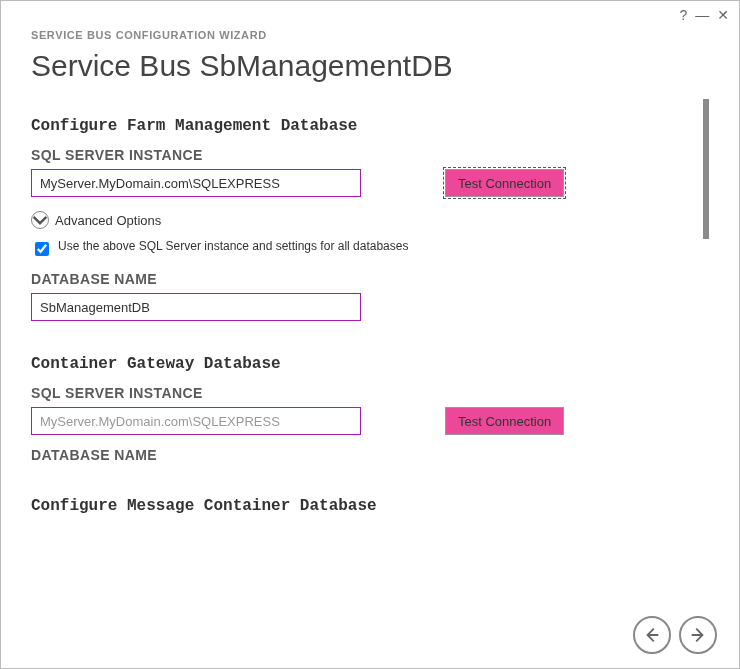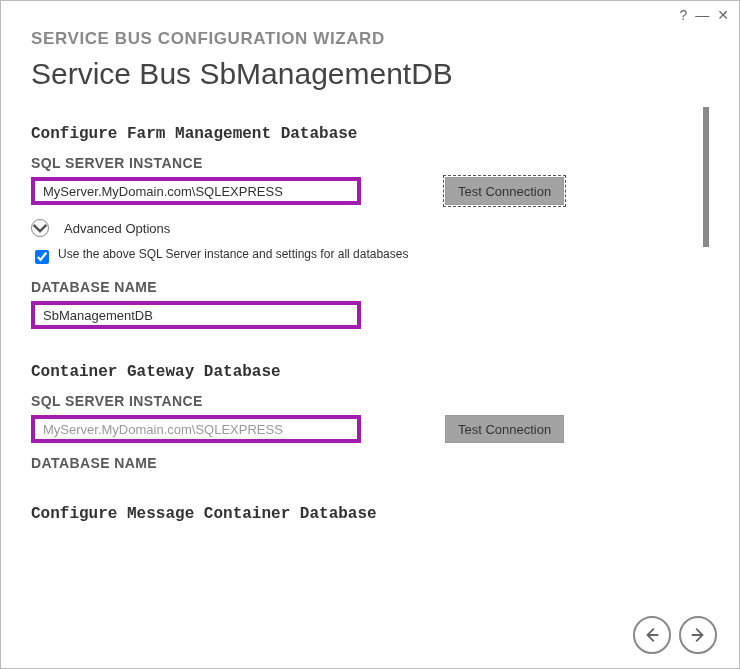--- a/index.html
+++ b/index.html
@@ -24,21 +24,21 @@
     gap: 8px;
     color: #666;
     font-size: 14px;
   }
   .titlebar span { cursor: pointer; }
   .inner {
     padding: 20px 30px 0 30px;
     height: 100%;
   }
   .wizard-label {
-    font-size: 17px;
+    font-size: 11px;
     letter-spacing: 0.6px;
     color: #8a8a8a;
     font-weight: 600;
     margin-top: 8px;
   }
   .page-title {
     font-size: 30px;
     font-weight: 300;
     color: #444;
     margin: 8px 0 16px 0;
@@ -75,46 +75,46 @@
   .row {
     display: flex;
     align-items: center;
     gap: 84px;
   }
   input[type="text"] {
     width: 330px;
     height: 28px;
     font-size: 13px;
     padding: 7px 8px;
-    border: 4px solid #a21caf;
+    border: 1px solid #a21caf;
     font-family: inherit;
     color: #333;
   }
   input[type="text"][disabled] {
     color: #999;
     background: #fff;
   }
   .btn {
     height: 28px;
     padding: 0 12px;
     font-size: 13px;
     border: 1px solid #999;
-    background: #a3a3a3;
+    background: #ec4899;
     color: #333;
     cursor: pointer;
     font-family: inherit;
   }
   .btn.focused {
     outline: 1px dashed #555;
     outline-offset: 1px;
   }
   .adv-row {
     display: flex;
     align-items: center;
-    gap: 15px;
+    gap: 6px;
     margin: 14px 0 10px 0;
     font-size: 13px;
     color: #333;
     cursor: pointer;
   }
   .circle-chevron {
     width: 18px; height: 18px;
     border: 1px solid #888;
     border-radius: 50%;
     display: flex;

